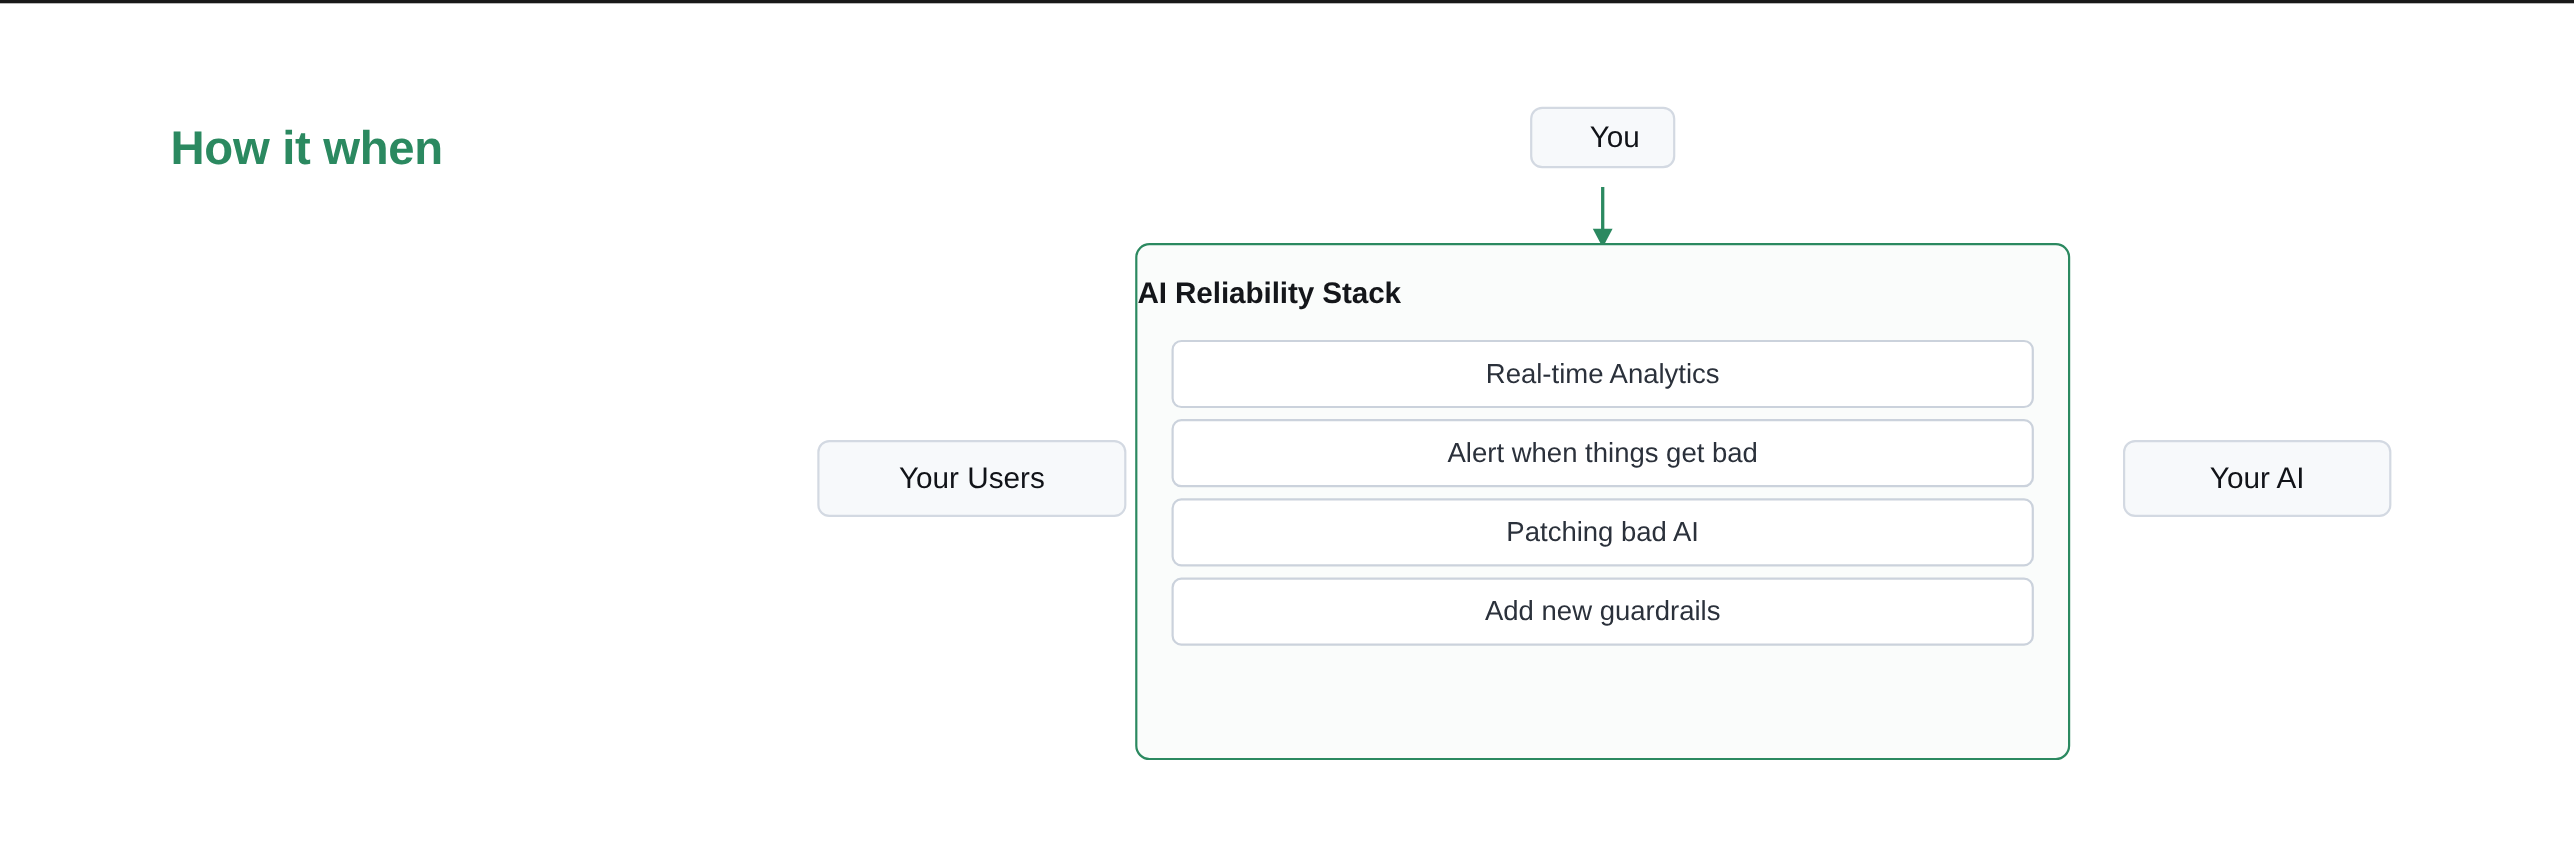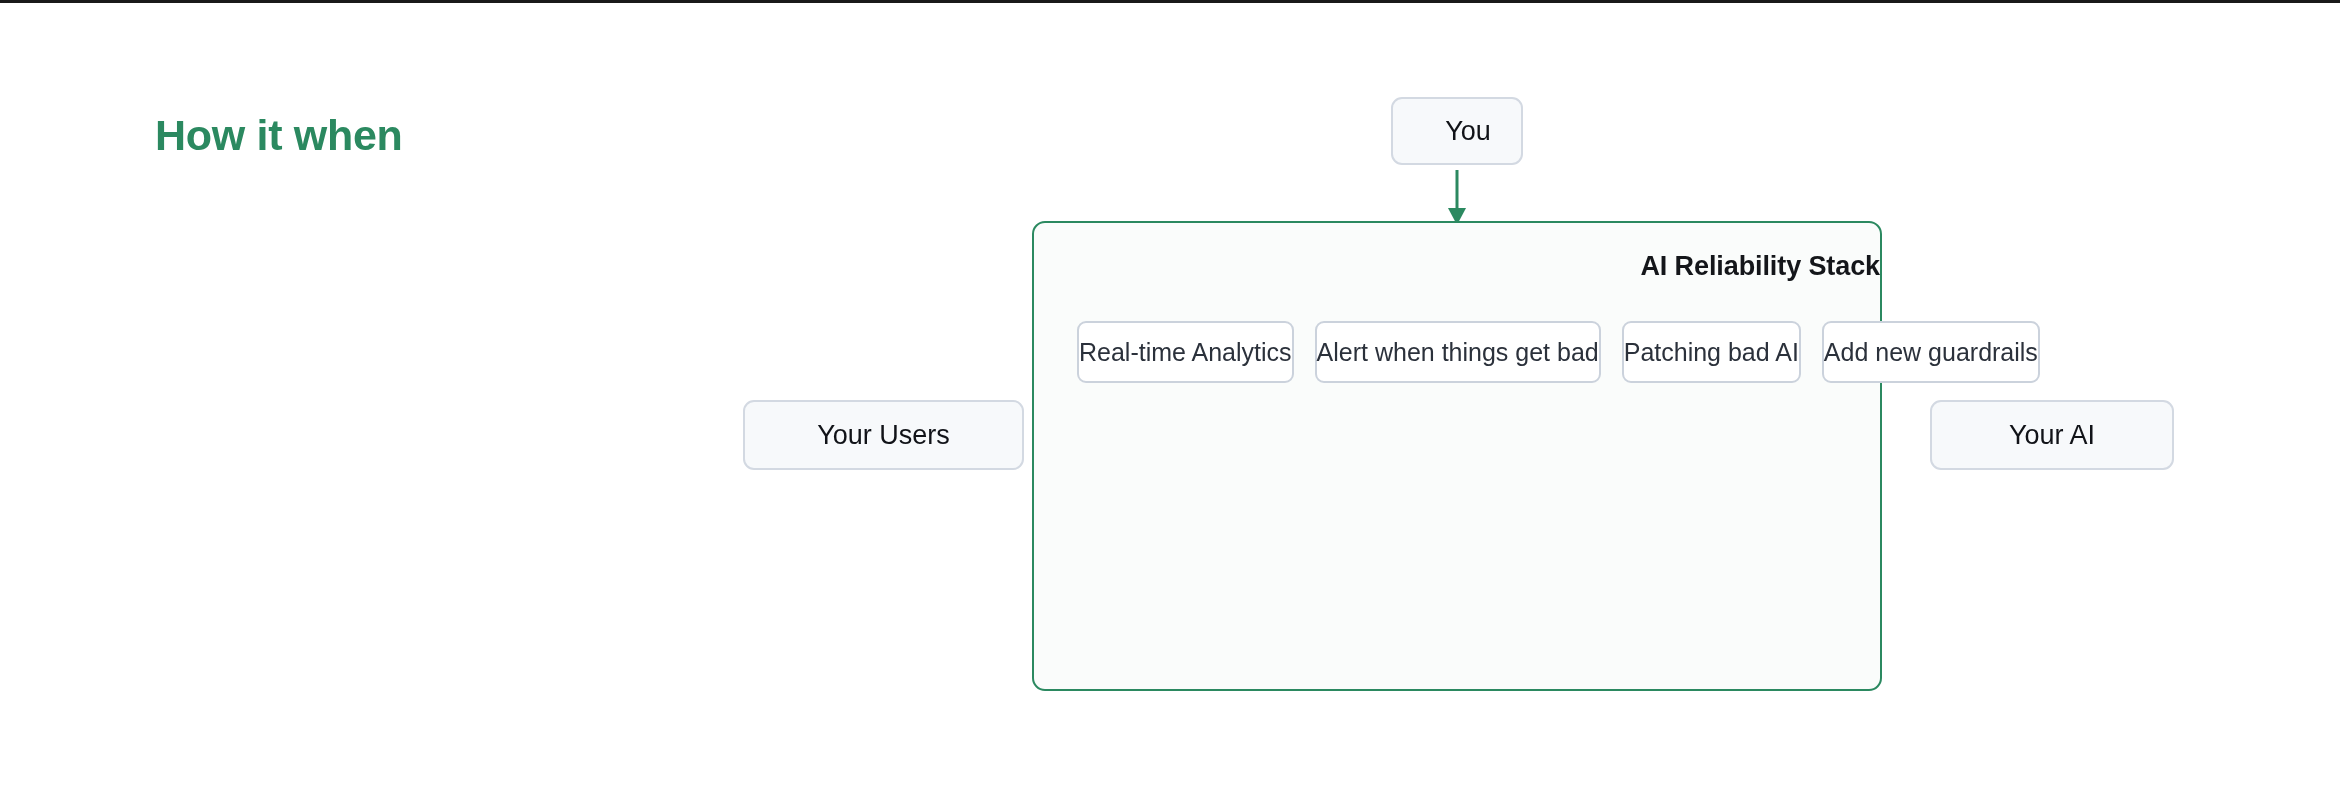--- a/index.html
+++ b/index.html
@@ -74,21 +74,21 @@
     color: #111318;
     font-size: 27px;
     font-weight: 400;
     white-space: nowrap;
   }
 
   #node-you {
     left: 1391px;
     top: 97px;
     width: 132px;
-    height: 68px;
+    height: 56px;
     padding-left: 22px;
   }
 
   #node-your-users {
     left: 743px;
     top: 400px;
     width: 281px;
     height: 70px;
   }
 
@@ -118,34 +118,34 @@
     height: 470px;
     box-sizing: border-box;
     background: #FAFCFB;
     border: 2px solid #2B8960;
     border-radius: 13px;
   }
 
   #stack-title {
     margin: 0;
     padding-top: 28px;
-    text-align: right;
+    text-align: left;
     font-size: 27px;
     font-weight: 700;
     color: #14161A;
     letter-spacing: -0.1px;
   }
 
   #stack-items {
-    margin: 16px;
+    margin: 4px;
     padding: 23px 27px 0 27px;
     list-style: none;
     display: flex;
-    flex-direction: row;
-    gap: 21px;
+    flex-direction: column;
+    gap: 10px;
   }
 
   .stack-item {
     box-sizing: border-box;
     height: 62px;
     background: #FFFFFF;
     border: 2px solid #CBD2DC;
     border-radius: 9px;
     display: flex;
     align-items: center;

